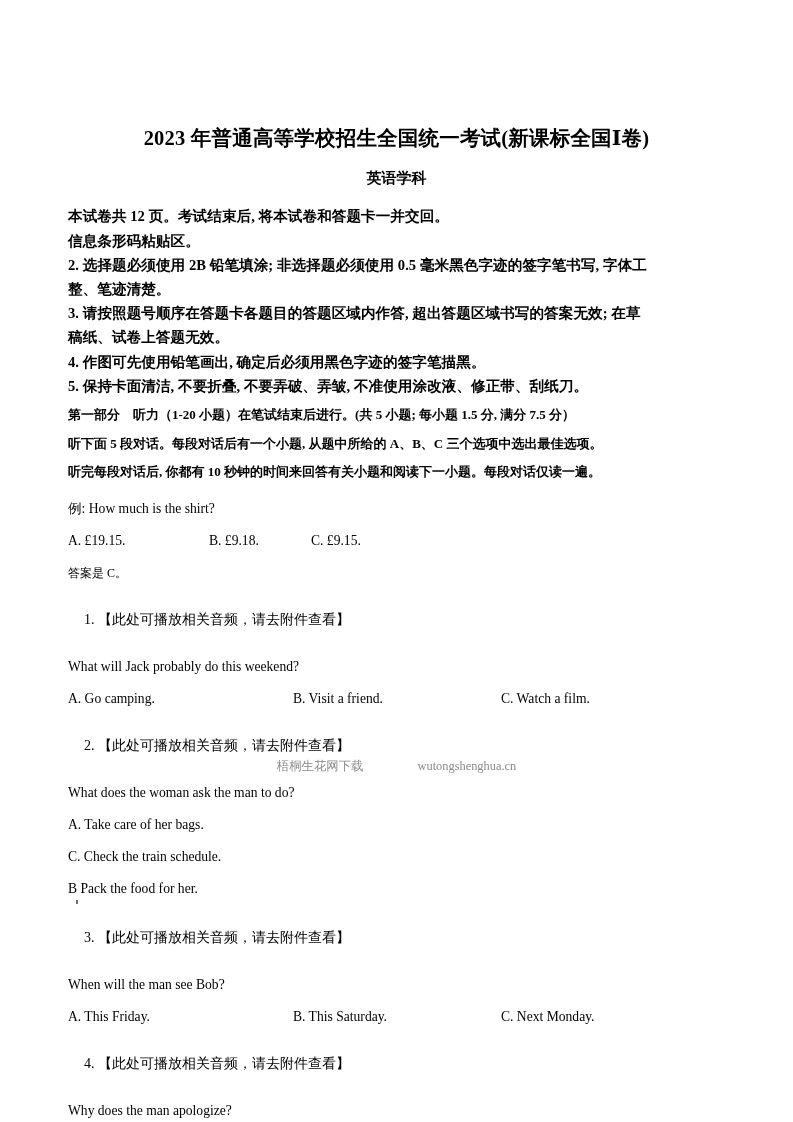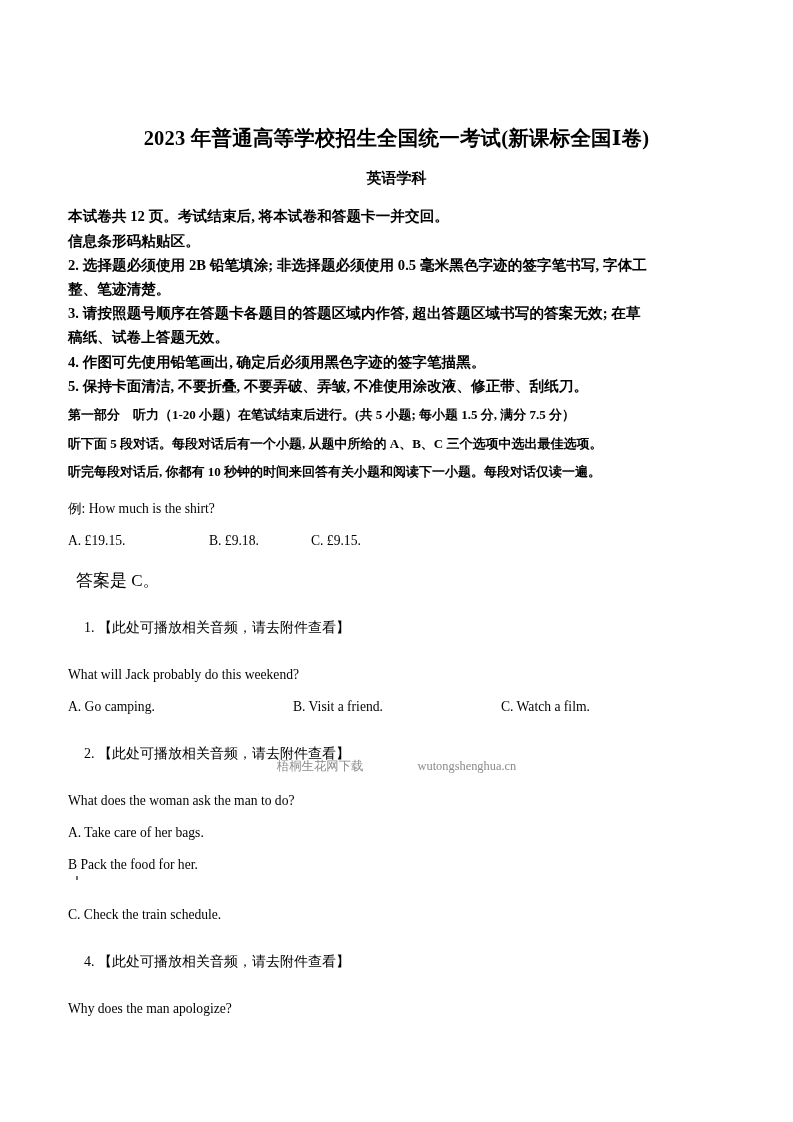--- a/index.html
+++ b/index.html
@@ -75,24 +75,24 @@
     padding-top: 6px;
   }
   .q-text {
     font-size: 13.6px;
     font-weight: normal;
     line-height: 32px;
     margin: 0;
     white-space: nowrap;
   }
   .answer-line {
-    font-size: 17px;
+    font-size: 12px;
     font-weight: normal;
     line-height: 32px;
-    margin: 8px;
+    margin: 0;
   }
 
   
   .opts {
     position: relative;
     height: 32px;
     font-size: 13.6px;
     line-height: 32px;
   }
   .opts .opt {
@@ -200,27 +200,39 @@
     </div>
   </div>
 
   <div class="q-group">
     <p class="audio-line">
       <span>2.</span>
       <span>【此处可播放相关音频，请去附件查看】</span>
     </p>
     <p class="q-text">What does the woman ask the man to do?</p>
     <p class="opt-stacked">A. Take care of her bags.</p>
+    <p class="opt-stacked">C. Check the train schedule.</p>
     <p class="opt-stacked has-artifact">
       <span>B   Pack the food for her.</span>
       <span class="stray-mark"></span>
     </p>
-    <p class="opt-stacked">C. Check the train schedule.</p>
-  </div>
-
+  </div>
+
+  <div class="q-group">
+    <p class="audio-line">
+      <span>3.</span>
+      <span>【此处可播放相关音频，请去附件查看】</span>
+    </p>
+    <p class="q-text">When will the man see Bob?</p>
+    <div class="opts wide">
+      <span class="opt a">A. This Friday.</span>
+      <span class="opt b">B. This Saturday.</span>
+      <span class="opt c">C. Next Monday.</span>
+    </div>
+  </div>
 
   <div class="q-group">
     <p class="audio-line">
       <span>4.</span>
       <span>【此处可播放相关音频，请去附件查看】</span>
     </p>
     <p class="q-text">Why does the man apologize?</p>
   </div>
 
   <div class="footer">

